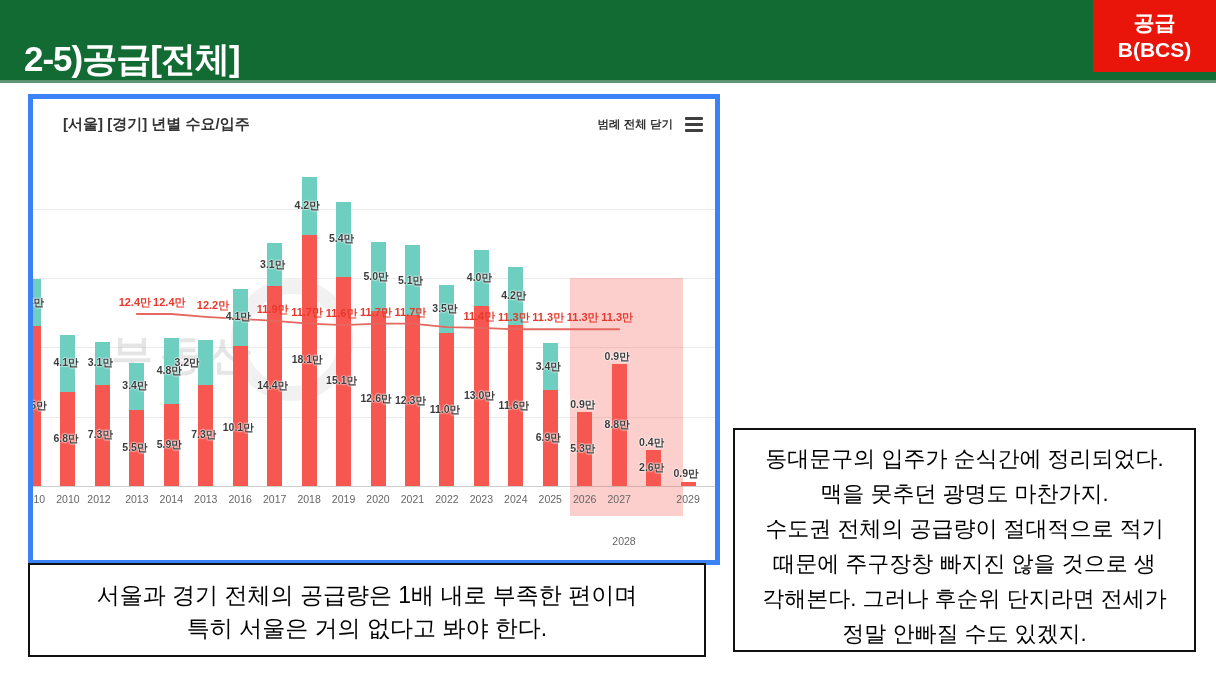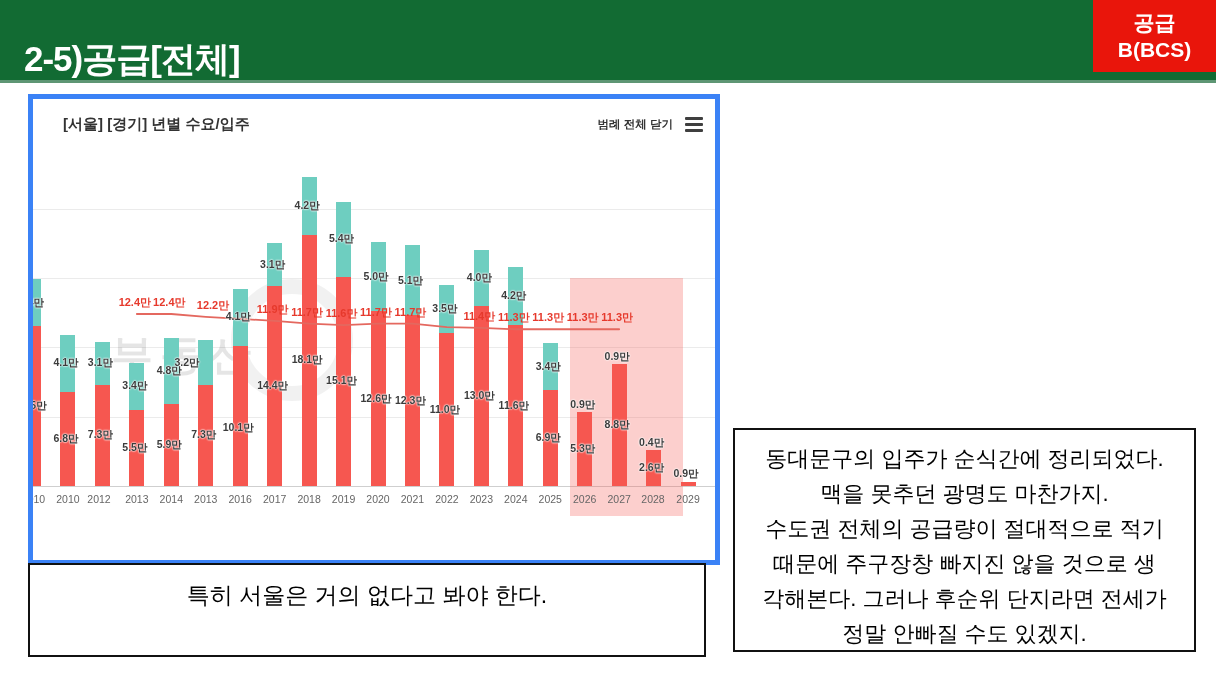--- a/index.html
+++ b/index.html
@@ -164,21 +164,21 @@
       <div class="bar-label" style="left: 549.7px; top: 350.245px;">5.3만</div>
       <div class="bar-label" style="left: 549.7px; top: 306.489px;">0.9만</div>
       <div class="year-label" style="left: 551.7px;">2026</div>
       <div class="bar-seg" style="left: 578.65px; top: 264.944px; width: 15px; height: 122.056px; background: rgb(246, 87, 80);"></div>
       <div class="bar-label" style="left: 584.15px; top: 325.972px;">8.8만</div>
       <div class="bar-label" style="left: 584.15px; top: 257.944px;">0.9만</div>
       <div class="year-label" style="left: 586.15px;">2027</div>
       <div class="bar-seg" style="left: 613.1px; top: 350.938px; width: 15px; height: 36.062px; background: rgb(246, 87, 80);"></div>
       <div class="bar-label" style="left: 618.6px; top: 368.969px;">2.6만</div>
       <div class="bar-label" style="left: 618.6px; top: 343.938px;">0.4만</div>
-      <div class="year-label" style="left: 620px;">2028</div>
+      <div class="year-label" style="left: 591px; margin-top: 42px;">2028</div>
       <div class="bar-seg" style="left: 647.55px; top: 383px; width: 15px; height: 4px; background: rgb(246, 87, 80);"></div>
       <div class="bar-label" style="left: 653.05px; top: 375px;">0.9만</div>
       <div class="year-label" style="left: 655.05px;">2029</div>
       <svg width="682" height="461" class="demand-svg">
         <polyline points="103.85000000000001,215.012 138.3,215.012 172.75,217.78600000000003 207.20000000000002,219.8665 241.65000000000003,221.947 276.1,224.72100000000003 310.55,226.108 345,224.72100000000003 379.45000000000005,224.72100000000003 413.90000000000003,228.1885 448.35,228.882 482.80000000000007,230.269 517.25,230.269 551.7,230.269 586.1500000000001,230.269" fill="none" stroke="#e4685f" stroke-width="1.8" stroke-linecap="round"></polyline>
       </svg>
       <div class="line-label" style="left: 101.85px; top: 203.012px;">12.4만</div>
       <div class="line-label" style="left: 136.3px; top: 203.012px;">12.4만</div>
       <div class="line-label" style="left: 180px; top: 205.786px;">12.2만</div>
       <div class="line-label" style="left: 239.65px; top: 209.947px;">11.9만</div>
@@ -188,20 +188,21 @@
       <div class="line-label" style="left: 377.45px; top: 212.721px;">11.7만</div>
       <div class="line-label" style="left: 446.35px; top: 216.882px;">11.4만</div>
       <div class="line-label" style="left: 480.8px; top: 218.269px;">11.3만</div>
       <div class="line-label" style="left: 515.25px; top: 218.269px;">11.3만</div>
       <div class="line-label" style="left: 549.7px; top: 218.269px;">11.3만</div>
       <div class="line-label" style="left: 584.15px; top: 218.269px;">11.3만</div>
     </div>
 </div>
 
 <div class="note note-left">
+    <div>서울과 경기 전체의 공급량은 1배 내로 부족한 편이며</div>
     <div>특히 서울은 거의 없다고 봐야 한다.</div>
   </div>
 <div class="note note-right">
     <div>동대문구의 입주가 순식간에 정리되었다.</div>
     <div>맥을 못추던 광명도 마찬가지.</div>
     <div>수도권 전체의 공급량이 절대적으로 적기</div>
     <div>때문에 주구장창 빠지진 않을 것으로 생</div>
     <div>각해본다. 그러나 후순위 단지라면 전세가</div>
     <div>정말 안빠질 수도 있겠지.</div>
   </div>

